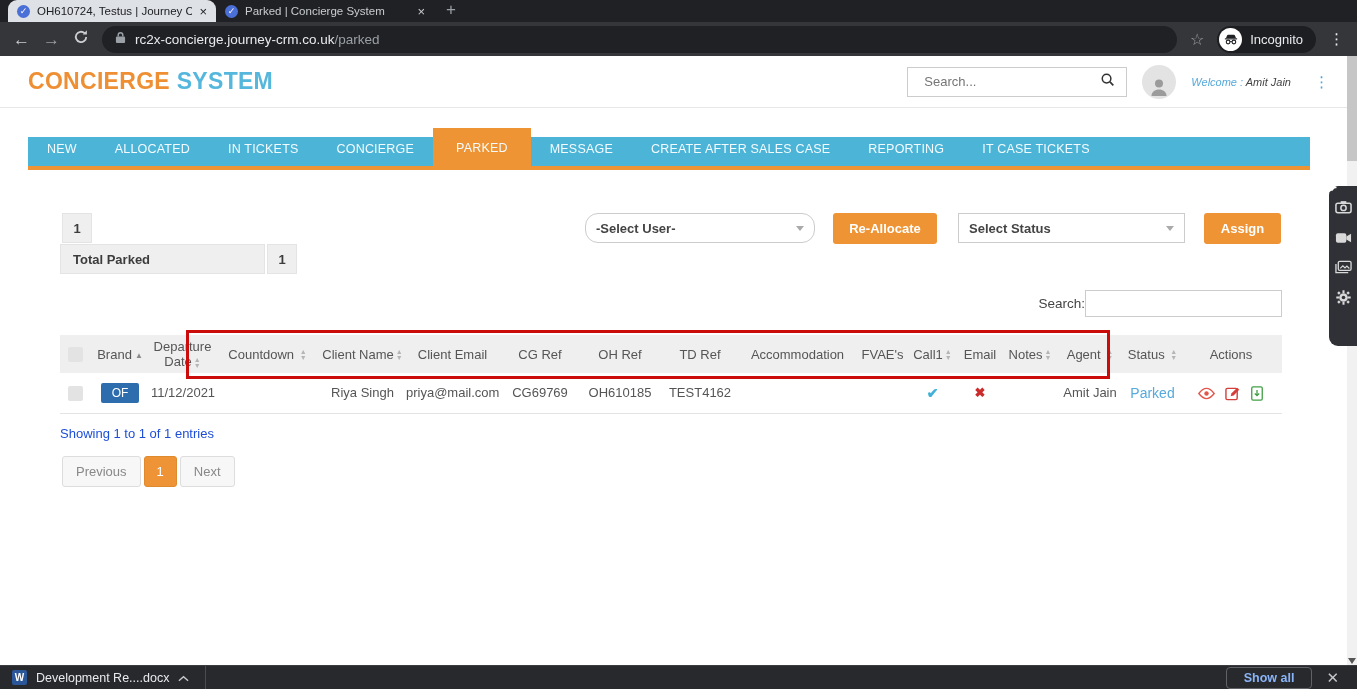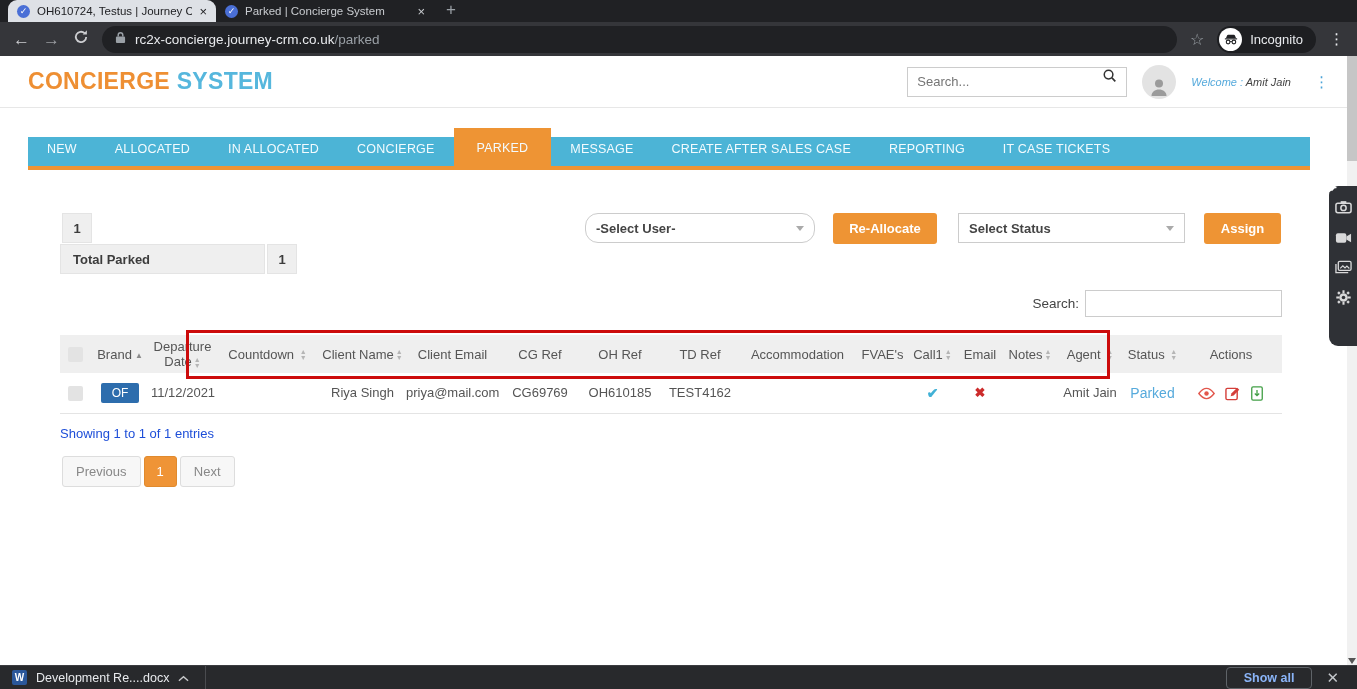--- a/index.html
+++ b/index.html
@@ -27,21 +27,21 @@
   .incog-circle { width:23px; height:23px; border-radius:50%; background:#fff; display:flex; align-items:center; justify-content:center; }
   .incog-label { color:#e8eaed; font-size:13px; }
   .kebab { color:#e8eaed; font-size:15px; letter-spacing:0; }
 
   
   .app-header { height:52px; background:#fff; border-bottom:1px solid #e7e7e7; display:flex; align-items:center; padding:0 28px; }
   .logo { font-size:23px; font-weight:bold; letter-spacing:.3px; }
   .logo-orange { color:#ee8f33; }
   .logo-blue { color:#56b7dd; }
   .hdr-right { margin-left:auto; display:flex; align-items:center; gap:15px; }
-  .hsearch { width:220px; height:30px; border:1px solid #ccc; background:#fff; display:flex; padding:0 9px; }
+  .hsearch { width:220px; height:30px; border:1px solid #ccc; background:#fff; display:flex; align-items:center; padding:0 16px; }
   .hsearch input { border:none; outline:none; flex:1; font-size:13px; color:#777; font-family:"Liberation Sans",sans-serif; background:transparent; }
   .avatar { width:34px; height:34px; border-radius:50%; background:#e3e3e3; display:flex; align-items:flex-end; justify-content:center; overflow:hidden; }
   .welcome { font-size:11px; white-space:nowrap;font-style:italic; }
   .welcome .pfx { color:#56aadc; }
   .welcome .usr { color:#444; }
   .blue-kebab { color:#4aa3d8; font-size:15px; margin-left:8px; }
 
   
   .main-nav { position:absolute; left:28px; top:137px; width:1282px; background:#4cb4d6; height:33px; display:flex; align-items:flex-end; border-bottom:4px solid #ee9434; }
   .nav-item { color:#f3fbfe; font-weight:normal; font-size:12.5px; height:33px; line-height:33px; padding:0 19px; letter-spacing:.2px; white-space:nowrap; }
@@ -51,21 +51,21 @@
   .content { position:absolute; left:28px; top:174px; width:1282px; font-size:13px; color:#555; }
   .stats { position:absolute; left:32px; top:39px; }
   .stat-row { display:flex; margin-bottom:1px; }
   .stat-label { width:205px; height:30px; line-height:30px; background:#efefef; border:1px solid #e4e4e4; padding-left:12px; font-weight:bold; color:#3c3c3c; }
   .stat-value { width:30px; height:30px; line-height:30px; background:#efefef; border:1px solid #e4e4e4; margin-left:2px; text-align:center; font-weight:bold; color:#3c3c3c; }
 
   .select-box { position:absolute; height:30px; border:1px solid #ccc; background:#fff; display:flex; align-items:center; padding:0 10px; color:#444; font-weight:bold; font-size:13px; }
   .chev-down { width:0; height:0; border-left:4px solid transparent; border-right:4px solid transparent; border-top:5px solid #aaa; margin-left:auto; }
   .btn { position:absolute; height:31px; line-height:31px; background:#ee9434; color:#fff; font-weight:bold; font-size:13px; text-align:center; border-radius:3px; border:none; font-family:"Liberation Sans",sans-serif; }
 
-  .tbl-search { position:absolute; top:116px; right:28px; display:flex; align-items:center; gap:6px; }
+  .tbl-search { position:absolute; top:116px; right:28px; display:flex; align-items:center; }
   .tbl-search label { font-size:13.5px; color:#444; }
   .tbl-search input { width:197px; height:27px; border:1px solid #ccc; outline:none; padding:0 6px; font-family:"Liberation Sans",sans-serif; }
 
   table.grid { position:absolute; left:32px; top:161px; width:1222px; border-collapse:collapse; table-layout:fixed; font-size:13px; color:#555; }
   table.grid th { background:#efefef; font-weight:normal; height:38px; text-align:center; padding:2px 1px; color:#555; }
   table.grid td { height:40px; text-align:center; border-bottom:1px solid #e4e4e4; padding:2px 1px; }
   .sort { display:inline-flex; flex-direction:column; vertical-align:middle; margin-left:2px; font-size:7px; line-height:6px; color:#b5b5b5; }
   .sort-asc { font-size:8px; color:#8a8a8a; vertical-align:middle; margin-left:3px; }
   .cb { display:inline-block; width:15px; height:15px; background:#e3e3e3; border-radius:2px; vertical-align:middle; }
   .badge { display:inline-block; background:#2d6dad; color:#fff; font-size:12px; padding:3px 11px; border-radius:2px; }
@@ -180,21 +180,21 @@
         <span class="pfx">Welcome :</span>
         <span class="usr">Amit Jain</span>
       </div>
       <span class="blue-kebab">⋮</span>
     </div>
   </div>
 
   <div class="main-nav">
     <div class="nav-item">NEW</div>
     <div class="nav-item">ALLOCATED</div>
-    <div class="nav-item">IN ALLOCATED</div>
+    <div class="nav-item">IN TICKETS</div>
     <div class="nav-item">CONCIERGE</div>
     <div class="nav-item active">PARKED</div>
     <div class="nav-item">MESSAGE</div>
     <div class="nav-item">CREATE AFTER SALES CASE</div>
     <div class="nav-item">REPORTING</div>
     <div class="nav-item">IT CASE TICKETS</div>
   </div>
 
   <div class="content">
 

